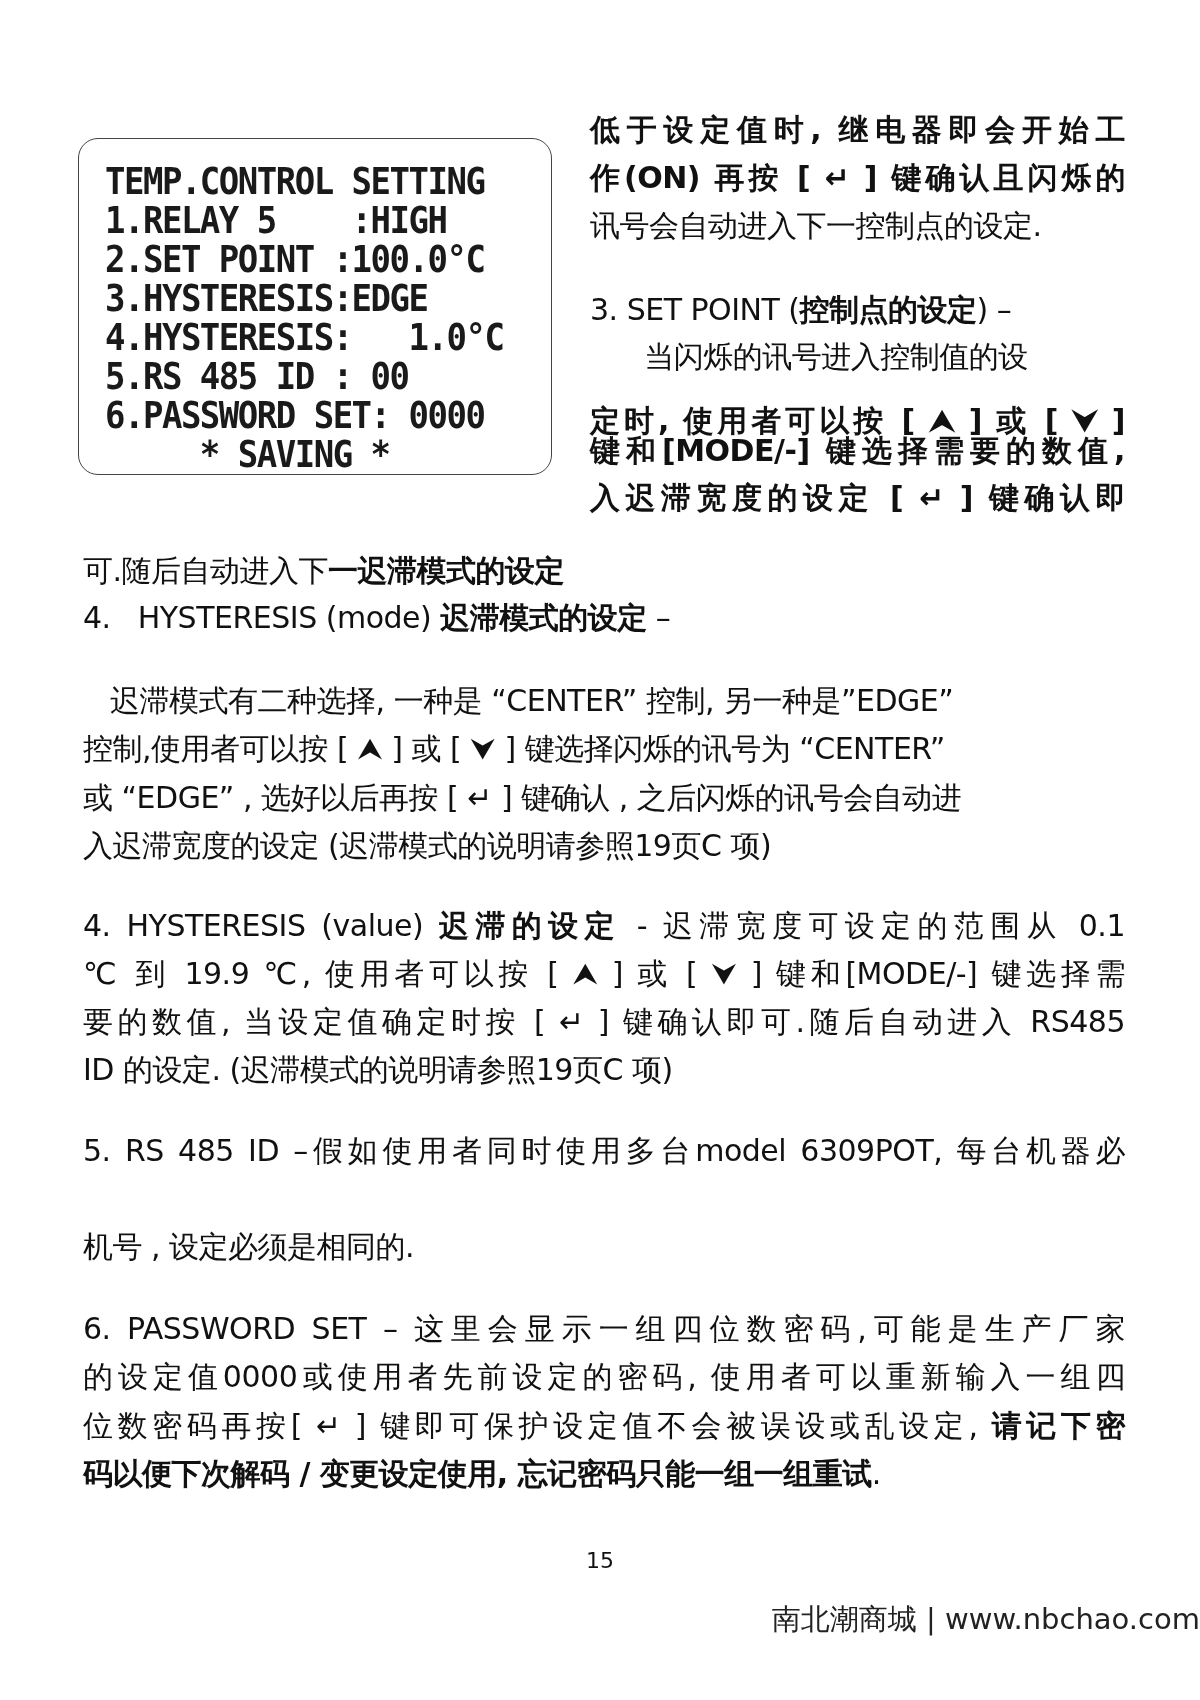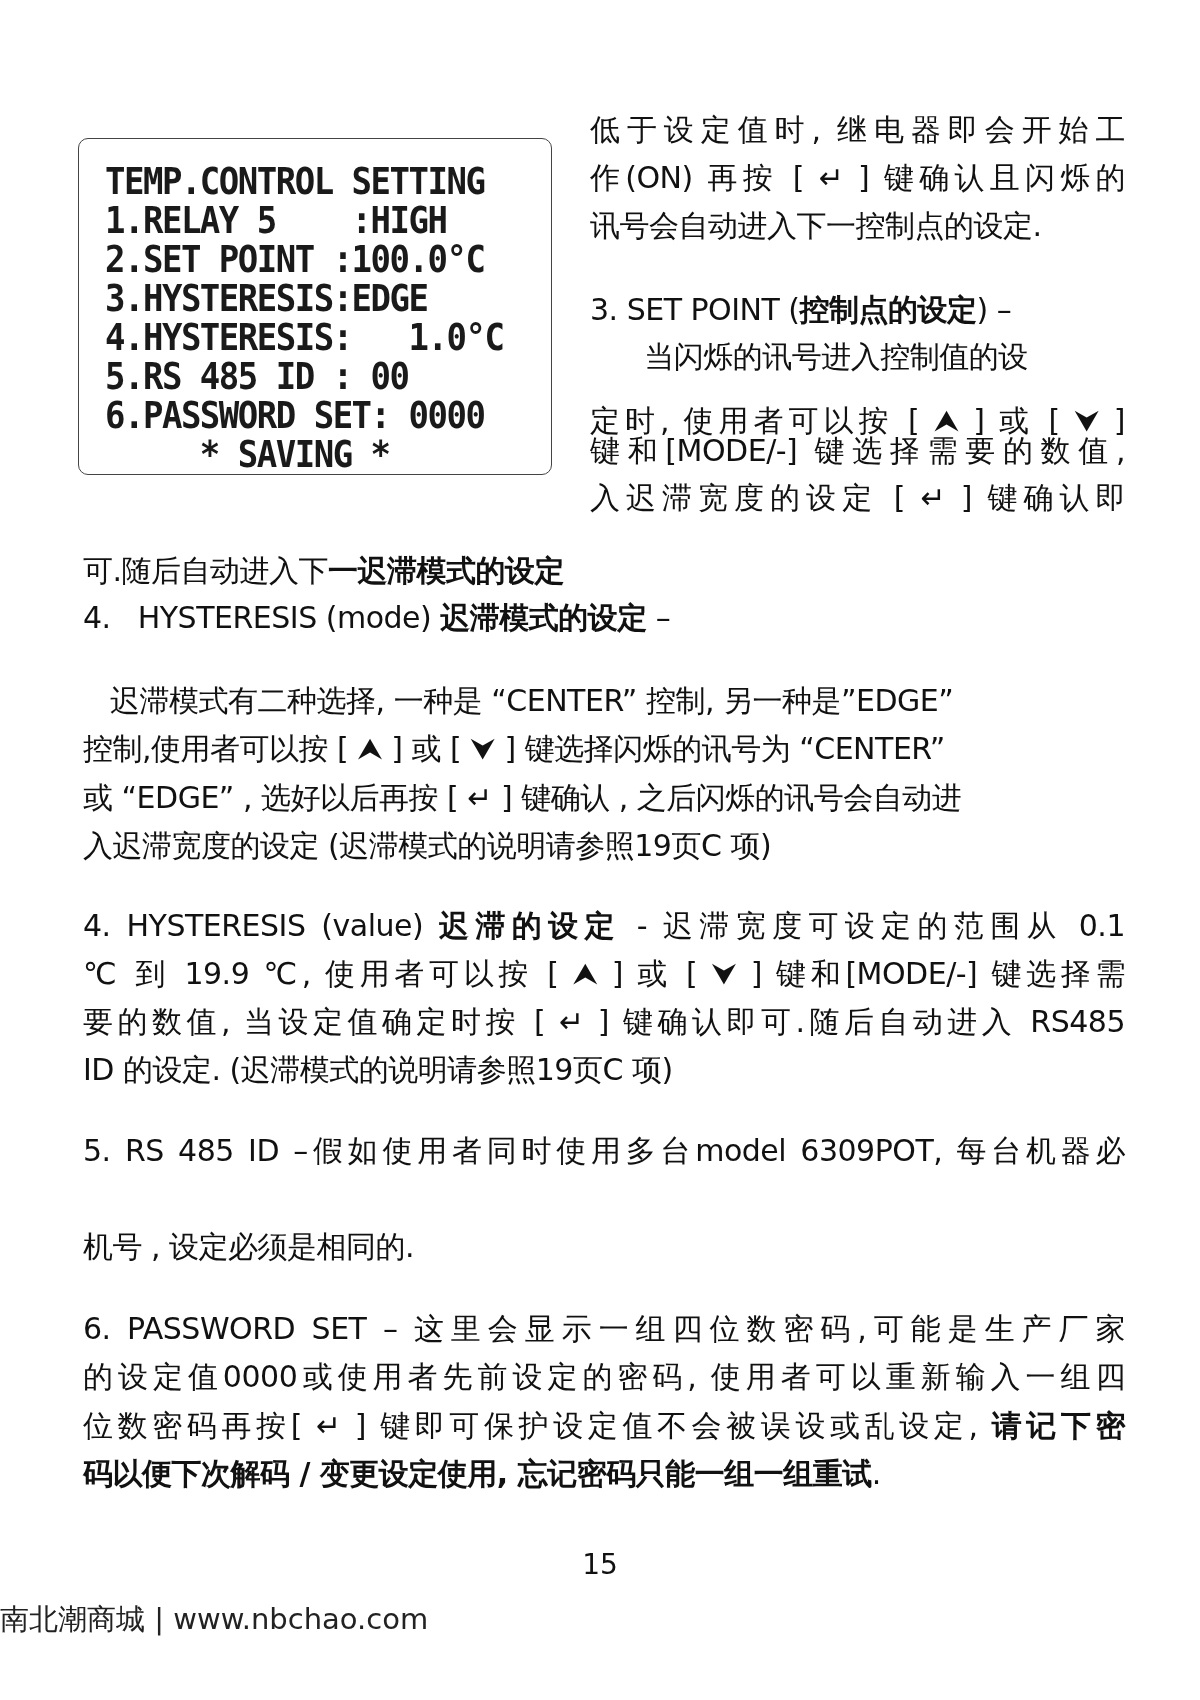--- a/index.html
+++ b/index.html
@@ -4,40 +4,40 @@
 <style>
   html, body { margin: 0; padding: 0; background: #ffffff; }
   body {
     width: 1200px; height: 1700px; position: relative; overflow: hidden;
     font-family: "DejaVu Sans", "Liberation Sans", sans-serif;
     color: #111111;
   }
   .page { position: absolute; left: 0; top: 0; width: 1200px; height: 1700px; }
   .lcd {
     position: absolute; left: 78px; top: 138px; width: 474px; height: 337px;
-    border: 1.5px solid #444; border-radius: 10px; box-sizing: border-box;
+    border: 1.5px solid #444; border-radius: 20px; box-sizing: border-box;
     padding: 20px 0 0 26px;
   }
   .lcd-line {
     font-family: "DejaVu Sans Mono", "Liberation Mono", monospace;
     font-weight: bold; font-size: 34px; line-height: 39px; letter-spacing: -1.5px;
     white-space: pre; color: #1a1a1a;
     transform: scaleY(1.12); transform-origin: left top;
   }
   .line {
     position: absolute; font-size: 30px; line-height: 40px; white-space: nowrap;
     letter-spacing: -0.5px;
   }
   .b { font-weight: bold; }
   .r { left: 590px; }
   .l { left: 83px; margin-top: 26px; }
   .just { width: 1042px; text-align: justify; text-align-last: justify; }
-  .just-r { width: 535px; text-align: justify; text-align-last: justify; }
-  .pagenum { position: absolute; top: 1548px; left: 0; width: 1200px; text-align: center; font-size: 28px; }
-  .footer { position: absolute; top: 1600px; left: 0; width: 1200px; text-align: left; font-size: 29px; color: #222; }
+  .just-r { width: 535px; text-align: justify; text-align-last: justify; font-weight: bold; }
+  .pagenum { position: absolute; top: 1548px; left: 0; width: 1200px; text-align: center; font-size: 22px; }
+  .footer { position: absolute; top: 1600px; left: 0; width: 1200px; text-align: right; font-size: 29px; color: #222; }
 </style>
 </head>
 <body>
 
 <div class="page">
 
   <div class="lcd">
     <div class="lcd-line">TEMP.CONTROL SETTING</div>
     <div class="lcd-line">1.RELAY 5    :HIGH</div>
     <div class="lcd-line">2.SET POINT :100.0°C</div>

